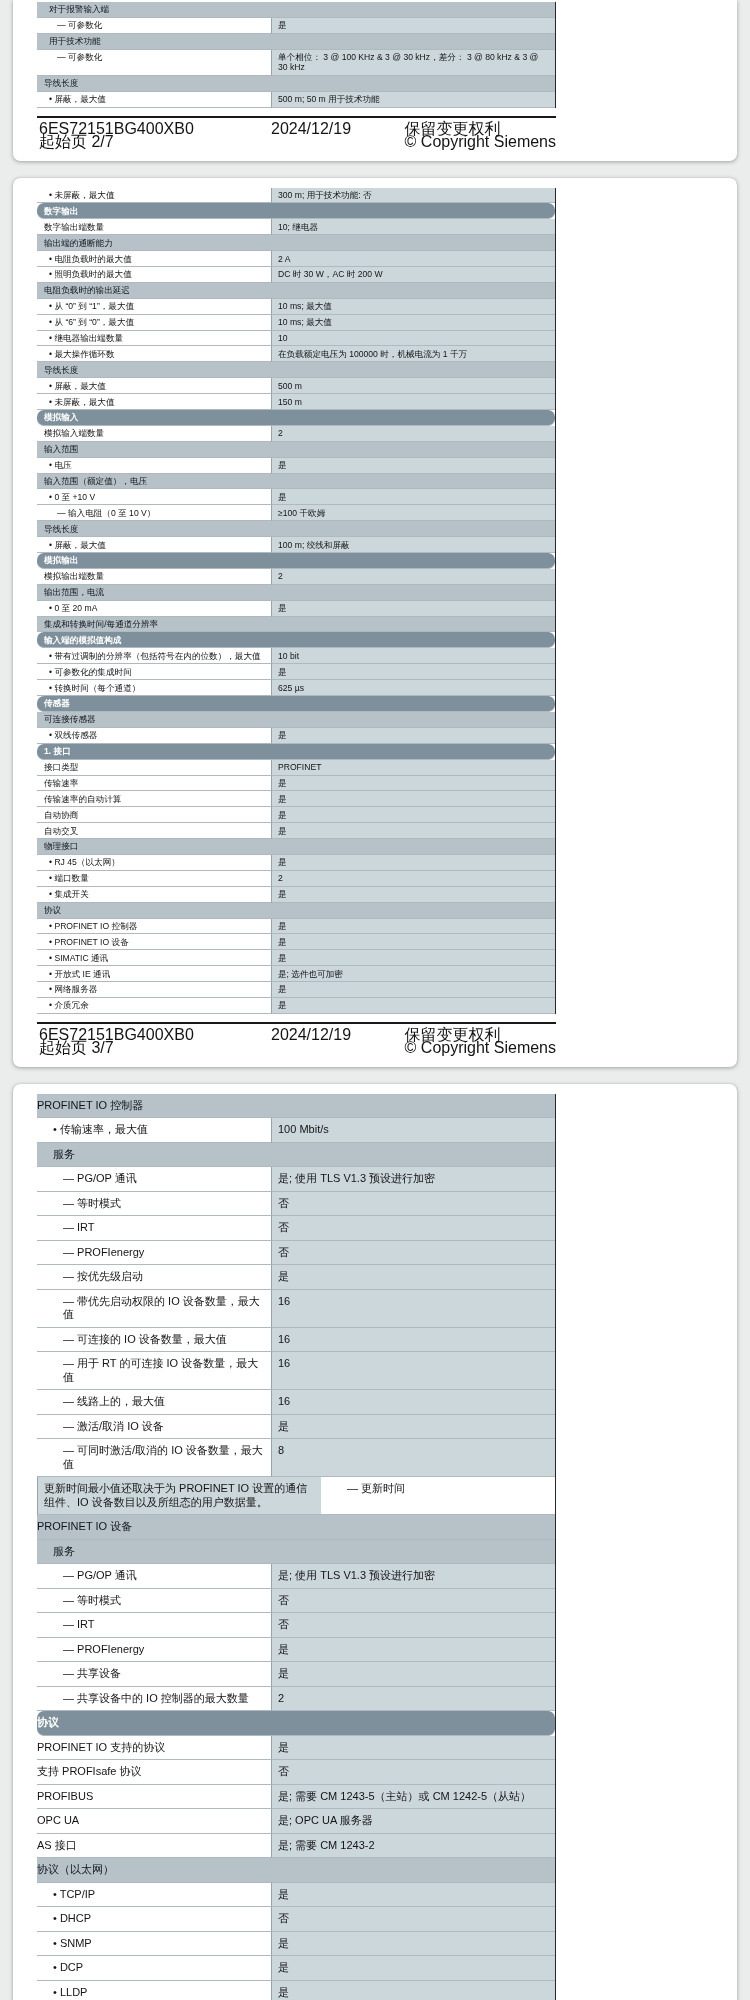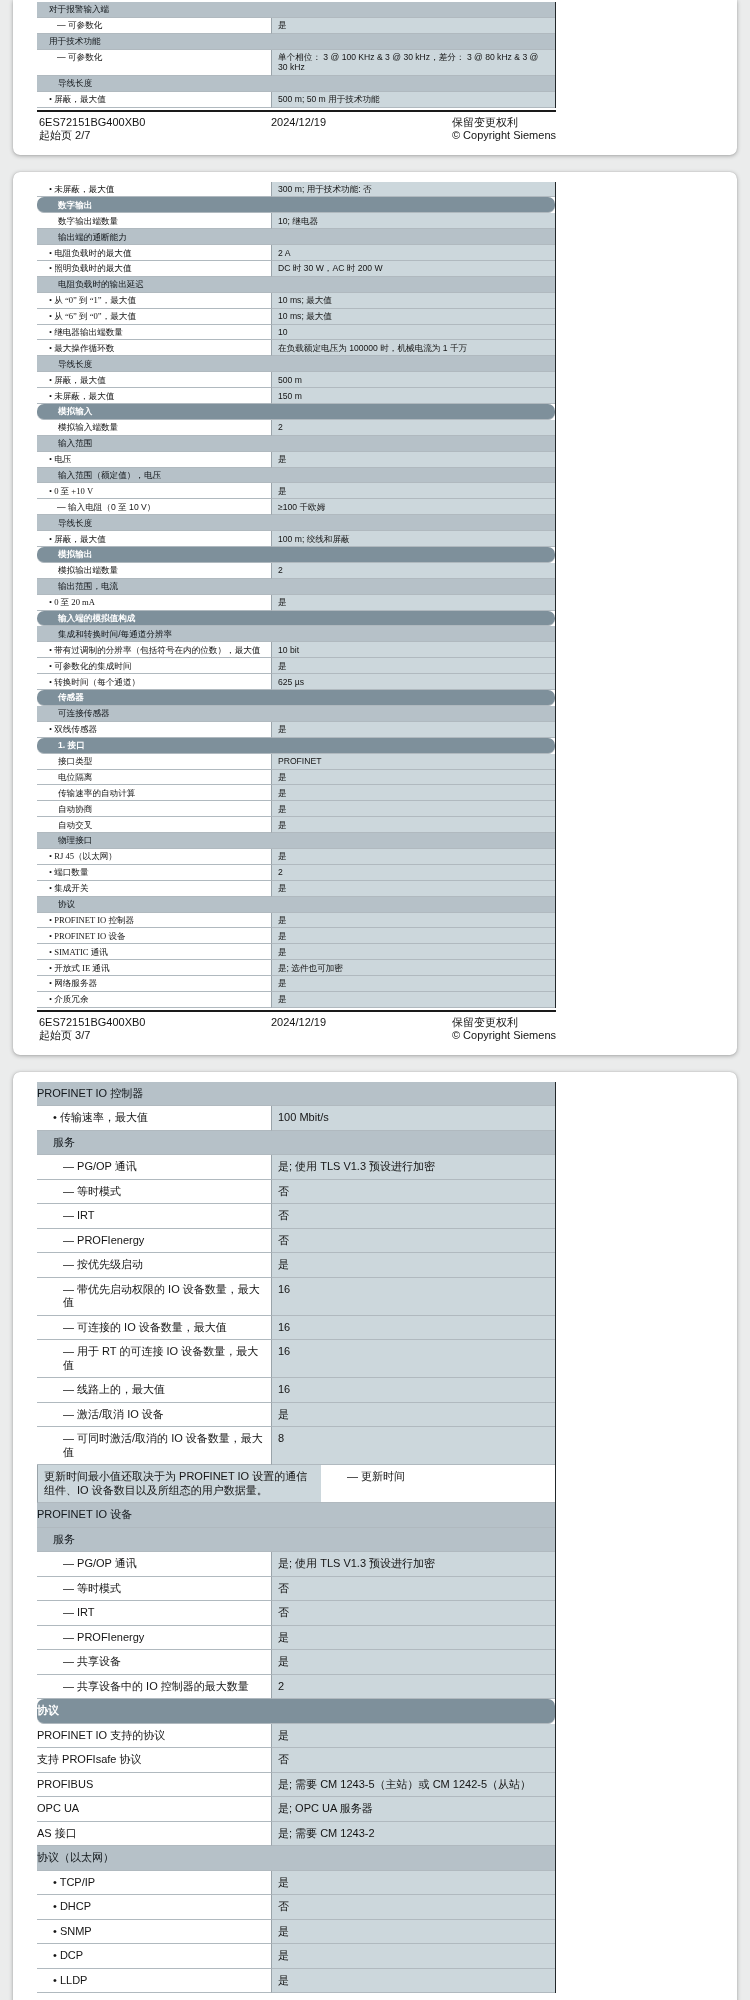--- a/index.html
+++ b/index.html
@@ -32,34 +32,34 @@
   
   .lg .cell { font-size: 11px;  line-height: 13.5px; padding-top: 5px;  padding-bottom: 5px;  min-height: 24px; }
 
   .label { width: 234px; background: #ffffff; padding-right: 6px; }
   .value { flex: 1; background: #ccd7dc; border-left: 1px solid #99a3a9; padding-left: 6px; padding-right: 6px; }
 
   .hrow .cell { width: 100%; }
   .hrow.h2 .cell { background: #b6c1c8; color: #11161a; }
   .hrow.h1 .cell { background: #7e909b; color: #ffffff; font-weight: bold; border-radius: 7px; }
 
-  .sm .i0 { padding-left: 21px; }
-  .sm .i1 { padding-left: 12px; font-family: Liberation Serif, serif; }
+  .sm .i0 { padding-left: 7px; }
+  .sm .i1 { padding-left: 12px; }
   .sm .i2 { padding-left: 20px; }
   .lg .i0 { }
   .lg .i1 { padding-left: 16px; }
   .lg .i2 { padding-left: 26px; }
 
   .footer {
     width: 519px;
     border-top: 2px solid #1a1a1a;
-    margin-top: 2px;
+    margin-top: 8px;
     padding: 4px 0 13px 0;
     display: flex;
-    font-size: 11px;
+    font-size: 16px;
     line-height: 13px;
   }
   .f-left { width: 234px; padding-left: 2px; }
   .f-center { flex: 1; }
   .f-right { text-align: left; }
 </style>
 </head>
 <body>
 
 <div id="pages">
@@ -192,25 +192,25 @@
           <div class="cell label i0">模拟输出端数量</div>
           <div class="cell value">2</div>
         </div>
         <div class="hrow h2">
           <div class="cell i0">输出范围，电流</div>
         </div>
         <div class="row">
           <div class="cell label i1">• 0 至 20 mA</div>
           <div class="cell value">是</div>
         </div>
+        <div class="hrow h2">
+          <div class="cell i0">集成和转换时间/每通道分辨率</div>
+        </div>
         <div class="hrow h1">
           <div class="cell i0">输入端的模拟值构成</div>
-        </div>
-        <div class="hrow h2">
-          <div class="cell i0">集成和转换时间/每通道分辨率</div>
         </div>
         <div class="row">
           <div class="cell label i1">• 带有过调制的分辨率（包括符号在内的位数），最大值</div>
           <div class="cell value">10 bit</div>
         </div>
         <div class="row">
           <div class="cell label i1">• 可参数化的集成时间</div>
           <div class="cell value">是</div>
         </div>
         <div class="row">
@@ -228,21 +228,21 @@
           <div class="cell value">是</div>
         </div>
         <div class="hrow h1">
           <div class="cell i0">1. 接口</div>
         </div>
         <div class="row">
           <div class="cell label i0">接口类型</div>
           <div class="cell value">PROFINET</div>
         </div>
         <div class="row">
-          <div class="cell label i0">电位隔离</div>
+          <div class="cell label i0">传输速率</div>
           <div class="cell value">是</div>
         </div>
         <div class="row">
           <div class="cell label i0">传输速率的自动计算</div>
           <div class="cell value">是</div>
         </div>
         <div class="row">
           <div class="cell label i0">自动协商</div>
           <div class="cell value">是</div>
         </div>

